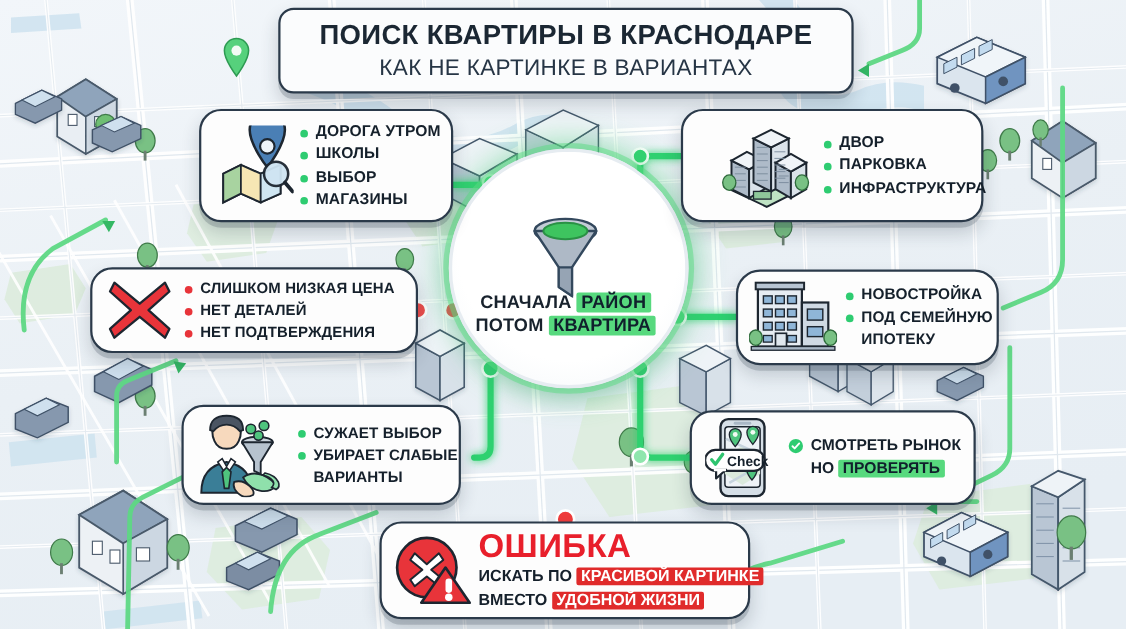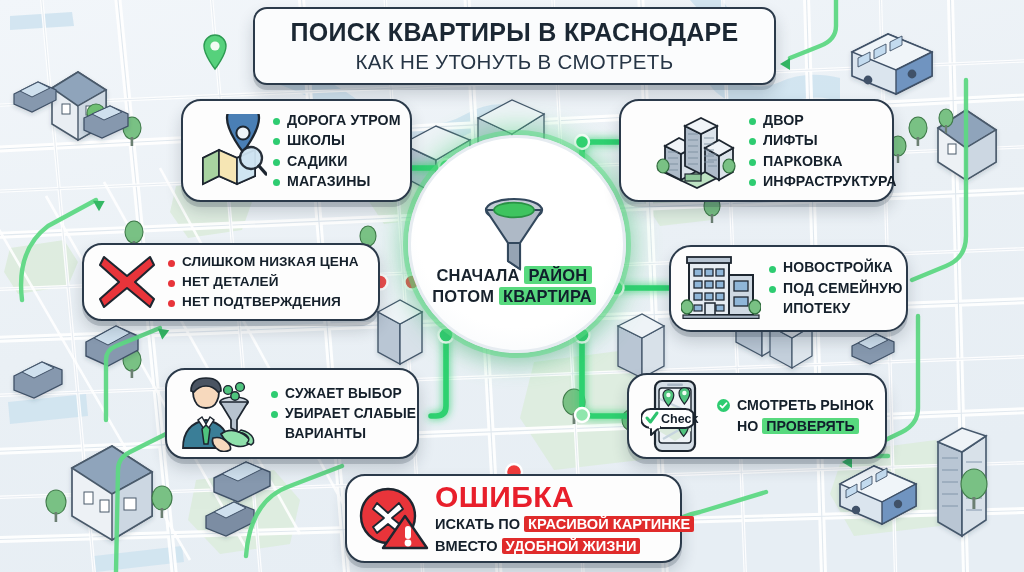--- a/index.html
+++ b/index.html
@@ -434,21 +434,21 @@
       <circle cx="514" cy="472" r="8" fill="#ef3b3b"></circle>
       <circle cx="412" cy="282" r="7.5" fill="#ef4b4b"></circle>
       <circle cx="380" cy="282" r="7.5" fill="#ef4b4b"></circle>
       <circle cx="446" cy="166" r="7" fill="#2fd16f"></circle>
       <circle cx="582" cy="142" r="7" fill="#2fd16f"></circle>
     </g>
   </svg>
 
   <div class="card" id="titleCard">
     <div class="t1">ПОИСК КВАРТИРЫ В КРАСНОДАРЕ</div>
-    <div class="t2">КАК НЕ УТОНУТЬ В СМОТРЕТЬ</div>
+    <div class="t2">КАК НЕ КАРТИНКЕ В ВАРИАНТАХ</div>
   </div>
 
   <div id="hub">
     <div id="hubCircle"></div>
     <svg style="position:absolute;left:72px;top:-14px;width:68px;height:74px;" viewBox="0 0 68 74">
       <ellipse cx="34" cy="13" rx="28" ry="11" fill="#c3ccd6" stroke="#33485d" stroke-width="2.2"></ellipse>
       <path d="M6 13 L28 46 L28 64 L40 72 L40 46 L62 13 Z" fill="#aeb9c6" stroke="#33485d" stroke-width="2.2" stroke-linejoin="round"></path>
       <ellipse cx="34" cy="13" rx="20" ry="7.4" fill="#3ec45f" stroke="#2a9145" stroke-width="1.8"></ellipse>
       <path d="M28 46 L40 46 L40 72 L28 64 Z" fill="#96a4b4" stroke="#33485d" stroke-width="2"></path>
     </svg>
@@ -473,21 +473,21 @@
       <li>
           <span class="dot"></span>
           <span class="txt">ДОРОГА УТРОМ</span>
         </li>
       <li>
           <span class="dot"></span>
           <span class="txt">ШКОЛЫ</span>
         </li>
       <li>
           <span class="dot"></span>
-          <span class="txt">САДИКИ</span>
+          <span class="txt">ВЫБОР</span>
         </li>
       <li>
           <span class="dot"></span>
           <span class="txt">МАГАЗИНЫ</span>
         </li>
     </ul>
   </div>
 
   <div class="card" id="cardTopRight">
     <svg class="iconBox" width="92" height="86" viewBox="0 0 92 86">
@@ -511,24 +511,20 @@
         <path d="M55 30 h10 M55 36 h10 M55 42 h10 M55 48 h10 M55 54 h10"></path>
       </g>
       <ellipse cx="14" cy="58" rx="6" ry="7" fill="#79c184" stroke="#2f6b3c" stroke-width="1.2"></ellipse>
       <ellipse cx="80" cy="58" rx="6" ry="7" fill="#79c184" stroke="#2f6b3c" stroke-width="1.2"></ellipse>
       <rect x="36" y="66" width="16" height="7" fill="#8ec79a" stroke="#1d2630" stroke-width="1.2"></rect>
     </svg>
     <ul class="bullets">
       <li>
           <span class="dot"></span>
           <span class="txt">ДВОР</span>
-        </li>
-      <li>
-          <span class="dot"></span>
-          <span class="txt">ЛИФТЫ</span>
         </li>
       <li>
           <span class="dot"></span>
           <span class="txt">ПАРКОВКА</span>
         </li>
       <li>
           <span class="dot"></span>
           <span class="txt">ИНФРАСТРУКТУРА</span>
         </li>
     </ul>

